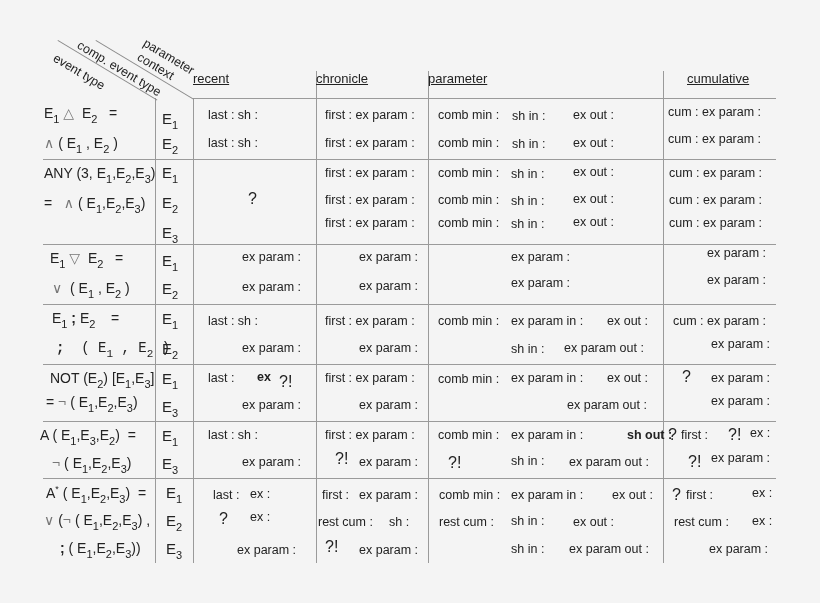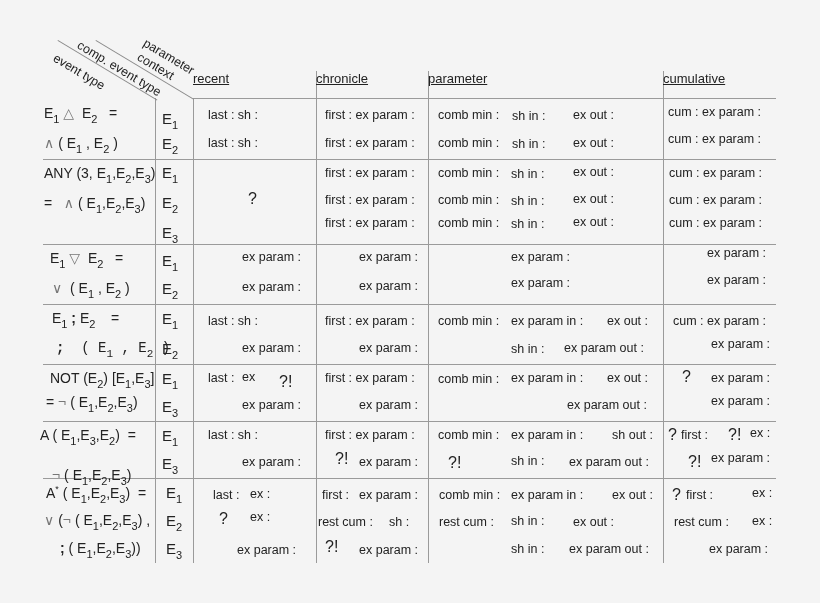--- a/index.html
+++ b/index.html
@@ -11,21 +11,21 @@
   .vline { position:absolute; width:1px; background:#9a9a9a; }
   .diag { position:absolute; height:1px; background:#8a8a8a; transform-origin:0 0; }
   .hdr { position:absolute; font-size:13px; text-align:left;text-decoration:underline; }
   .rot { position:absolute; font-size:12.5px; transform-origin:0 0; white-space:nowrap; }
   .cell { position:absolute; white-space:nowrap; font-size:12.5px; }
   .ev { position:absolute; white-space:nowrap; font-size:14px; }
   .comp { position:absolute; font-size:15px; }
   sub { font-size:11px; vertical-align:-5px; }
   sup { font-size:9px; }
   .big { font-size:16px; }
-  .b { font-weight:normal; }
+  .b { font-weight:bold;margin-left:15px; }
   .op { color:#777; }
 </style>
 </head>
 <body>
 
 <div class="hline" style="left:193px;top:98px;width:583px;"></div>
 <div class="hline" style="left:43px;top:159px;width:733px;"></div>
 <div class="hline" style="left:43px;top:244px;width:733px;"></div>
 <div class="hline" style="left:43px;top:304px;width:733px;"></div>
 <div class="hline" style="left:43px;top:364px;width:733px;"></div>
@@ -42,38 +42,38 @@
 <div class="diag" style="left:96px;top:40px;width:114px;transform:rotate(31deg);"></div>
 
 <div class="rot" style="left:148px;top:36px;transform:rotate(31deg);">parameter</div>
 <div class="rot" style="left:142px;top:50px;transform:rotate(31deg);">context</div>
 <div class="rot" style="left:82px;top:38px;transform:rotate(31deg);">comp. event type</div>
 <div class="rot" style="left:58px;top:51px;transform:rotate(31deg);">event type</div>
 
 <div class="hdr" style="left:193px;top:71px;width:123px;">recent</div>
 <div class="hdr" style="left:316px;top:71px;width:112px;">chronicle</div>
 <div class="hdr" style="left:428px;top:71px;width:235px;">parameter</div>
-<div class="hdr" style="left:663px;top:71px;width:113px;">cumulative</div>
+<div class="hdr" style="left:663px;top:71px;width:113px;padding-left:24px;">cumulative</div>
 
 <div id="event-types"></div>
 
 <div id="cells"></div>
 
 <div class="ev" style="left: 44px; top: 105px;">E<sub>1</sub> <span class="op">△</span> &nbsp;E<sub>2</sub> &nbsp;&nbsp;=</div>
 <div class="ev" style="left: 44px; top: 135px;"><span class="op">∧</span> ( E<sub>1</sub> , E<sub>2</sub> )</div>
 <div class="ev" style="left: 44px; top: 165px;">ANY (3, E<sub>1</sub>,E<sub>2</sub>,E<sub>3</sub>)</div>
 <div class="ev" style="left: 44px; top: 195px;">= &nbsp;&nbsp;<span class="op">∧</span> ( E<sub>1</sub>,E<sub>2</sub>,E<sub>3</sub>)</div>
 <div class="ev" style="left: 50px; top: 250px;">E<sub>1</sub> <span class="op">▽</span> &nbsp;E<sub>2</sub> &nbsp;&nbsp;=</div>
 <div class="ev" style="left: 52px; top: 280px;"><span class="op">∨</span> &nbsp;( E<sub>1</sub> , E<sub>2</sub> )</div>
 <div class="ev" style="left: 52px; top: 310px;">E<sub>1</sub> <b>;</b> E<sub>2</sub> &nbsp;&nbsp;&nbsp;=</div>
 <div class="ev" style="left: 56px; top: 340px; font-family: Liberation Mono, monospace;"><b>;</b> &nbsp;( E<sub>1</sub> , E<sub>2</sub> )</div>
 <div class="ev" style="left: 50px; top: 370px;">NOT (E<sub>2</sub>) [E<sub>1</sub>,E<sub>3</sub>]</div>
 <div class="ev" style="left: 46px; top: 394px;">= <span class="op">¬</span> ( E<sub>1</sub>,E<sub>2</sub>,E<sub>3</sub>)</div>
 <div class="ev" style="left: 40px; top: 427px;">A ( E<sub>1</sub>,E<sub>3</sub>,E<sub>2</sub>) &nbsp;=</div>
-<div class="ev" style="left: 52px; top: 455px; margin-top: 12px;"><span class="op">¬</span> ( E<sub>1</sub>,E<sub>2</sub>,E<sub>3</sub>)</div>
+<div class="ev" style="left: 52px; top: 455px;"><span class="op">¬</span> ( E<sub>1</sub>,E<sub>2</sub>,E<sub>3</sub>)</div>
 <div class="ev" style="left: 46px; top: 484px;">A<sup>*</sup> ( E<sub>1</sub>,E<sub>2</sub>,E<sub>3</sub>) &nbsp;=</div>
 <div class="ev" style="left: 44px; top: 512px;"><span class="op">∨</span> (<span class="op">¬</span> ( E<sub>1</sub>,E<sub>2</sub>,E<sub>3</sub>) ,</div>
 <div class="ev" style="left: 60px; top: 540px;"><b>;</b> ( E<sub>1</sub>,E<sub>2</sub>,E<sub>3</sub>))</div>
 <div class="comp" style="left: 162px; top: 110px;">E<sub>1</sub></div>
 <div class="comp" style="left: 162px; top: 135px;">E<sub>2</sub></div>
 <div class="comp" style="left: 162px; top: 164px;">E<sub>1</sub></div>
 <div class="comp" style="left: 162px; top: 194px;">E<sub>2</sub></div>
 <div class="comp" style="left: 162px; top: 224px;">E<sub>3</sub></div>
 <div class="comp" style="left: 162px; top: 252px;">E<sub>1</sub></div>
 <div class="comp" style="left: 162px; top: 280px;">E<sub>2</sub></div>

